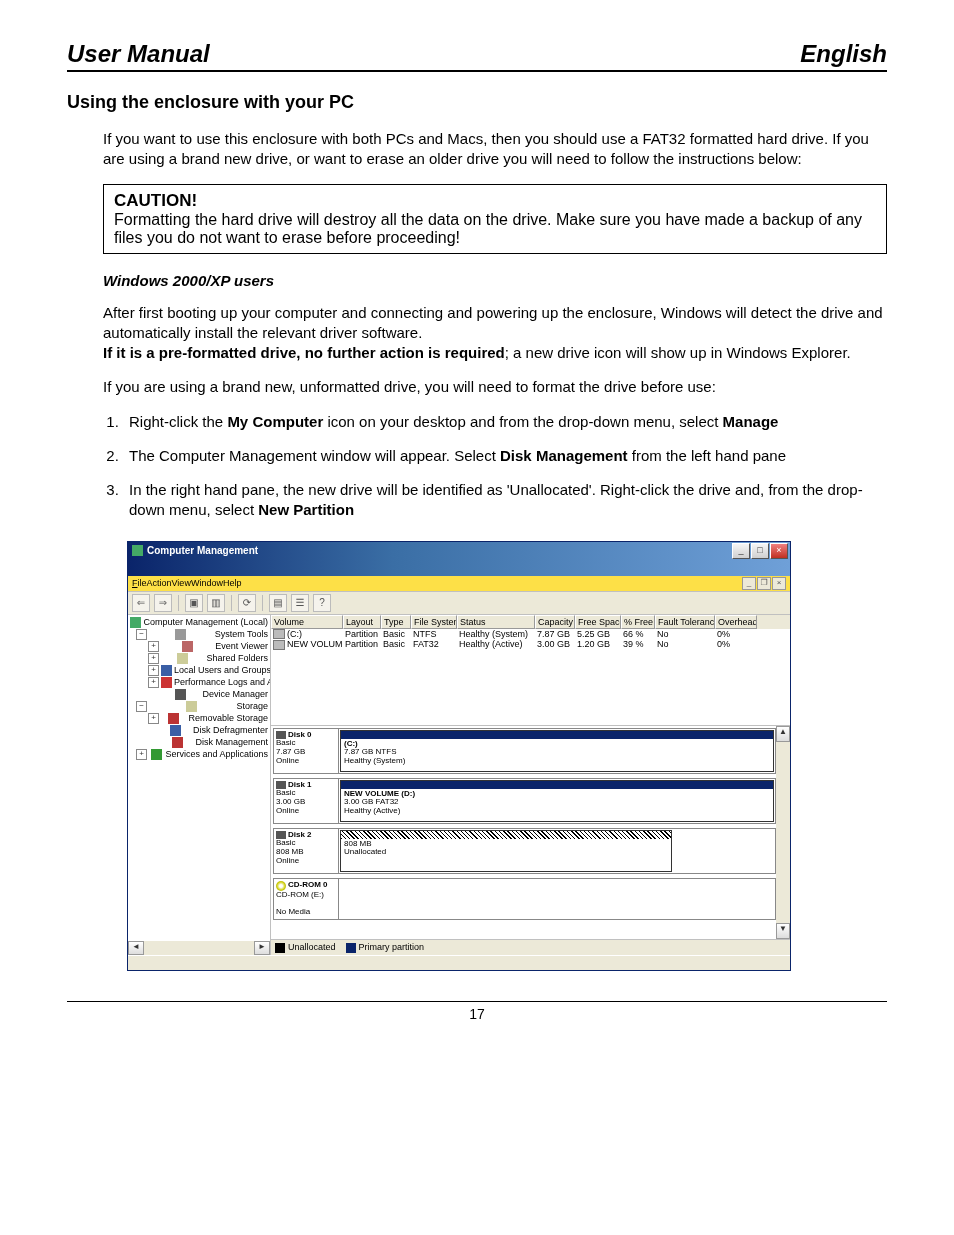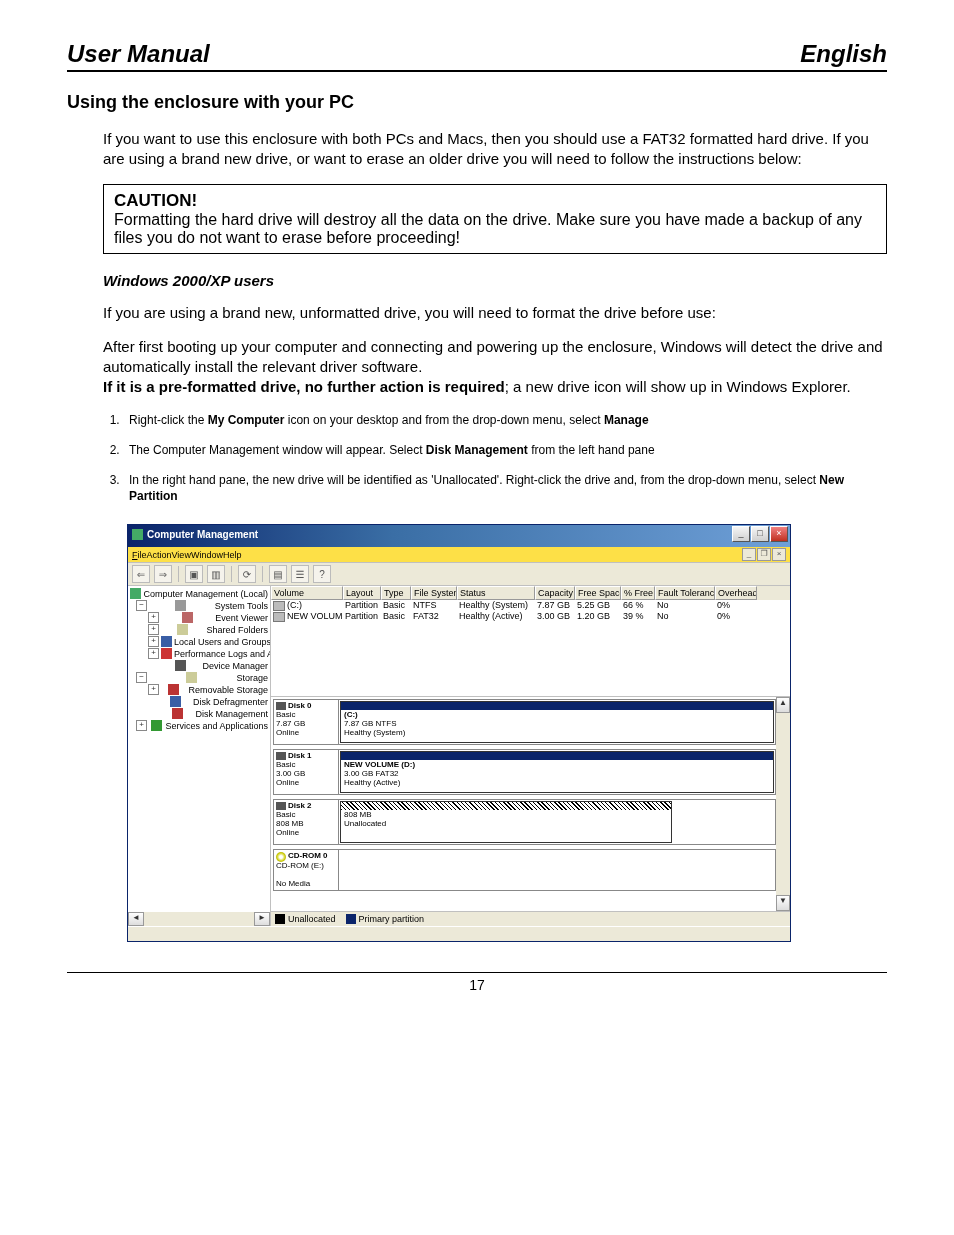--- a/index.html
+++ b/index.html
@@ -52,21 +52,21 @@
   }
   .subhead {
     font-weight: bold;
     font-style: italic;
     font-size: 15px;
     margin: 0 0 14px 36px;
   }
   ol.steps {
     margin: 0 0 20px 36px;
     padding-left: 20px;
-    font-size: 12px;
+    font-size: 15px;
     line-height: 1.35;
   }
   ol.steps li {
     margin-bottom: 14px;
     padding-left: 6px;
   }
   .bold { font-weight: bold; }
   .footer-line {
     border-top: 1px solid #000;
     margin-top: 30px;
@@ -86,21 +86,21 @@
     position: relative;
   }
   .dm-titlebar {
     background: linear-gradient(to bottom, #3a6ea5, #1f4f8a);
     background: linear-gradient(to right, #0a246a, #3a6ea5 40%, #6fa0d8 100%);
     color: #fff;
     display: flex;
     align-items: center;
     justify-content: space-between;
     height: 18px;
-    padding: 0 2px 4px 4px;
+    padding: 0 2px 16px 4px;
   }
   .dm-titlebar .title {
     font-weight: bold;
     font-size: 10px;
     display:flex;
     align-items:center;
     gap:4px;
   }
   .win-btns { display:flex; gap:1px; }
   .win-btn {
@@ -278,25 +278,25 @@
   </div>
 
   <div class="caution-box">
     <div class="caution-title">CAUTION!</div>
     <div>Formatting the hard drive will destroy all the data on the drive. Make sure you have made a backup of any files you do not want to erase before proceeding!</div>
   </div>
 
   <div class="subhead">Windows 2000/XP users</div>
 
   <div class="body-indent">
-    <p>If you are using a brand new, unformatted drive, you will need to format the drive before use:</p>
     <p>
       <span>After first booting up your computer and connecting and powering up the enclosure, Windows will detect the drive and automatically install the relevant driver software.</span><br>
       <span class="bold">If it is a pre-formatted drive, no further action is required</span><span>; a new drive icon will show up in Windows Explorer.</span>
     </p>
+    <p>If you are using a brand new, unformatted drive, you will need to format the drive before use:</p>
   </div>
 
   <ol class="steps">
     <li>
       <span>Right-click the </span><span class="bold">My Computer</span><span> icon on your desktop and from the drop-down menu, select </span><span class="bold">Manage</span>
     </li>
     <li>
       <span>The Computer Management window will appear. Select </span><span class="bold">Disk Management</span><span> from the left hand pane</span>
     </li>
     <li>

